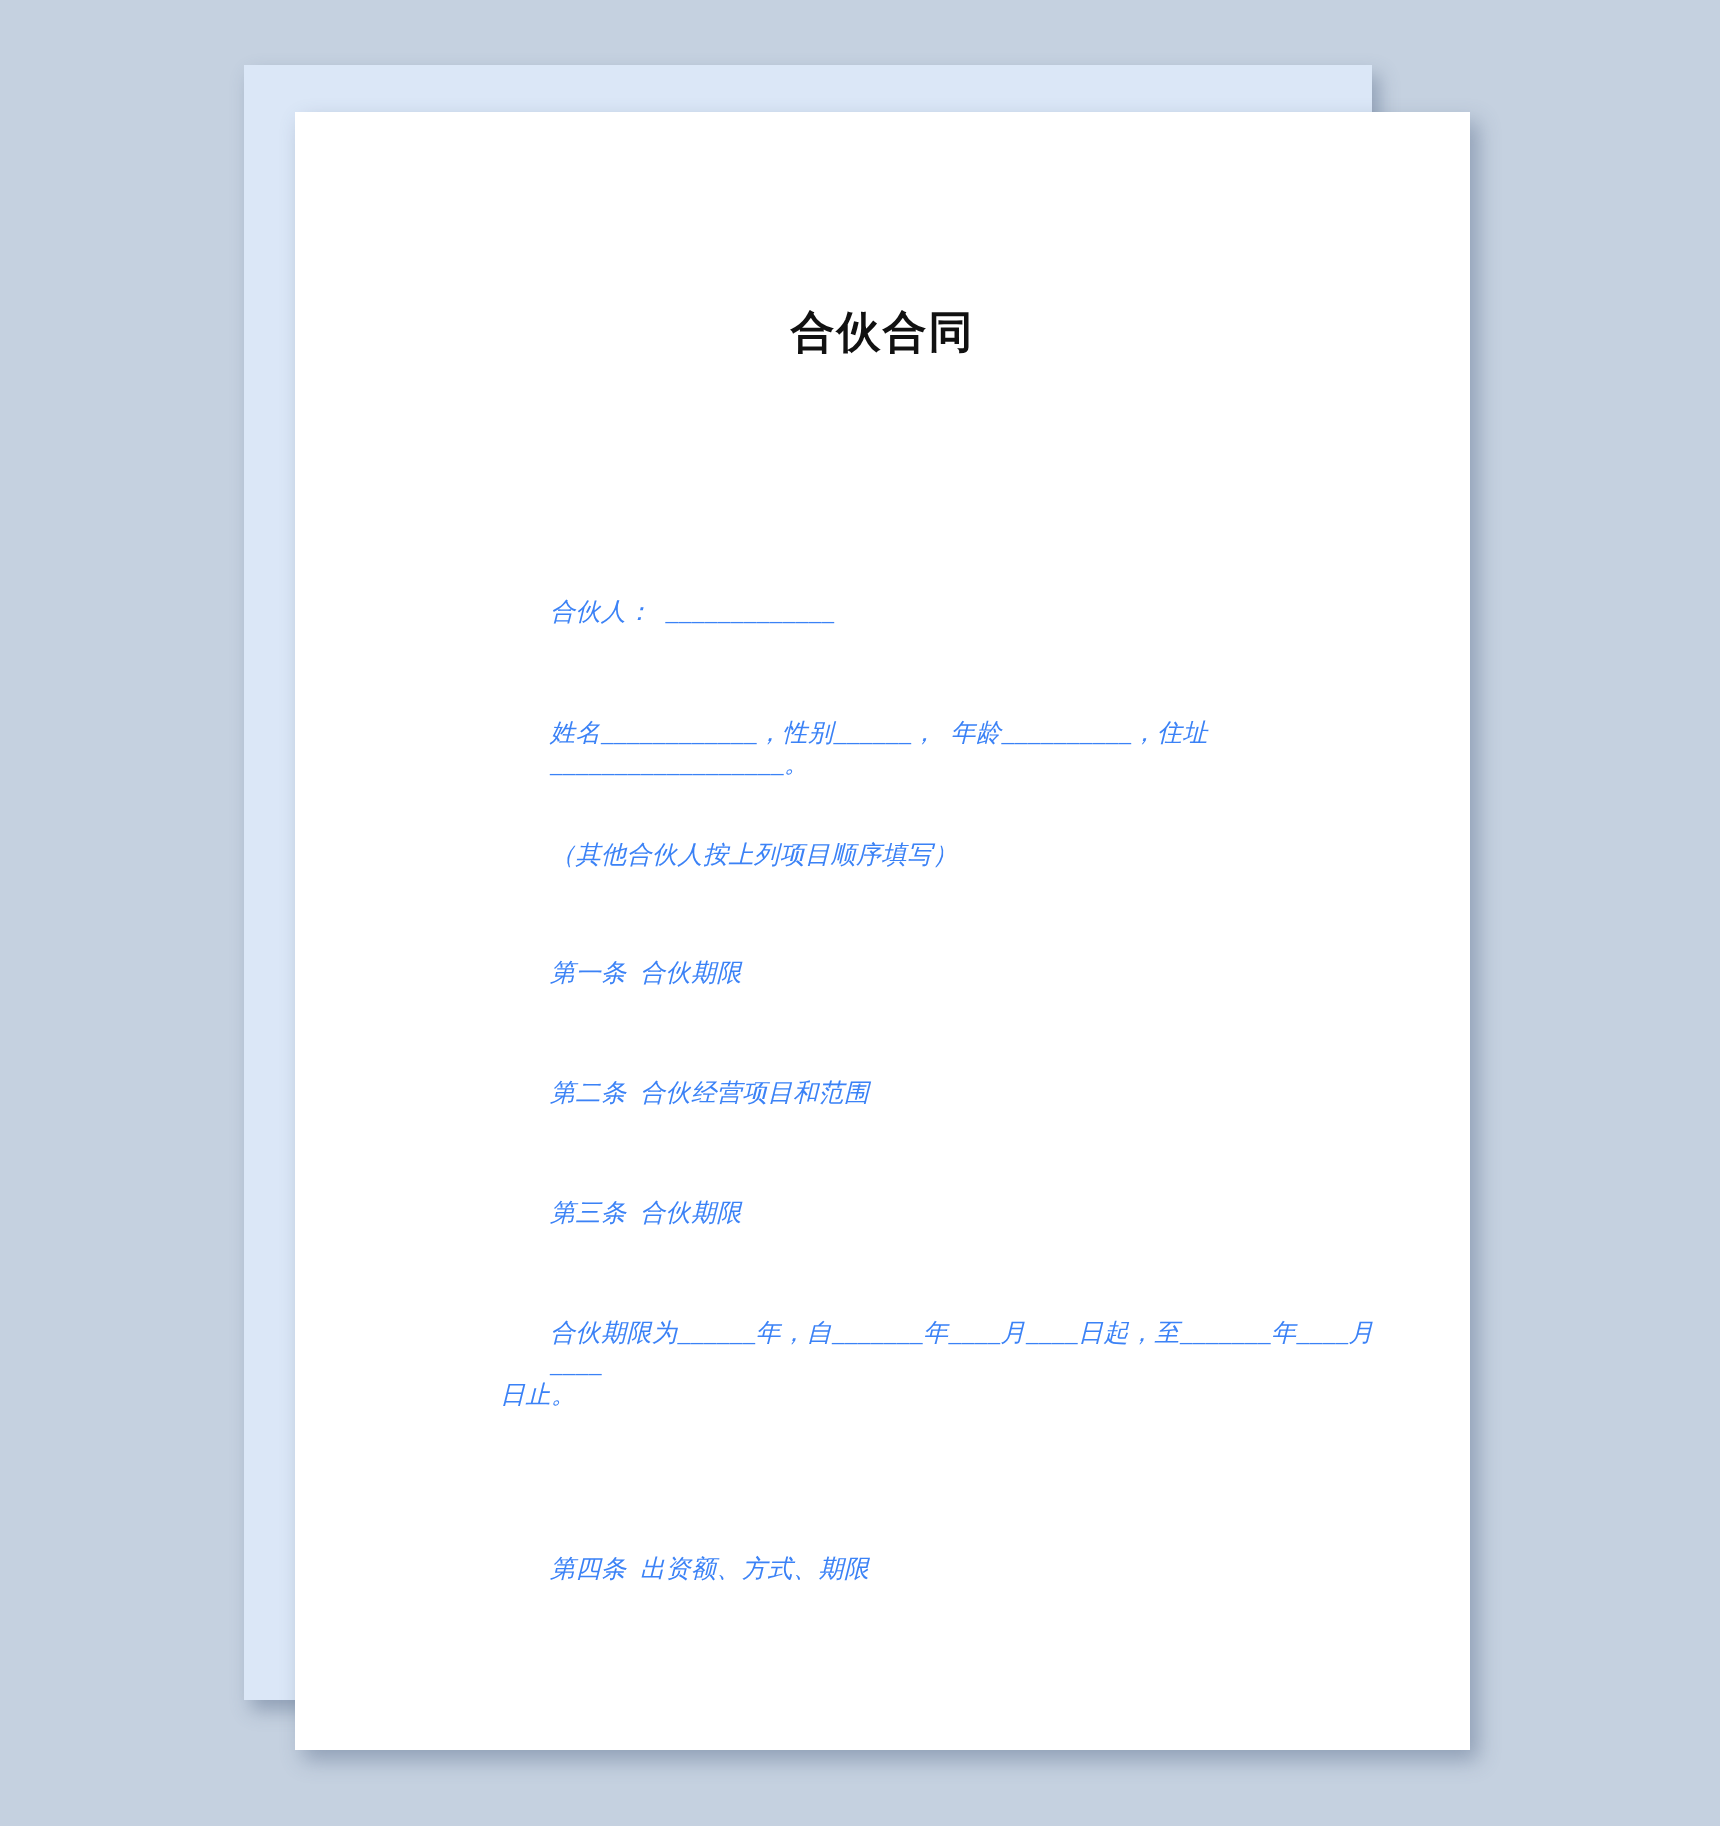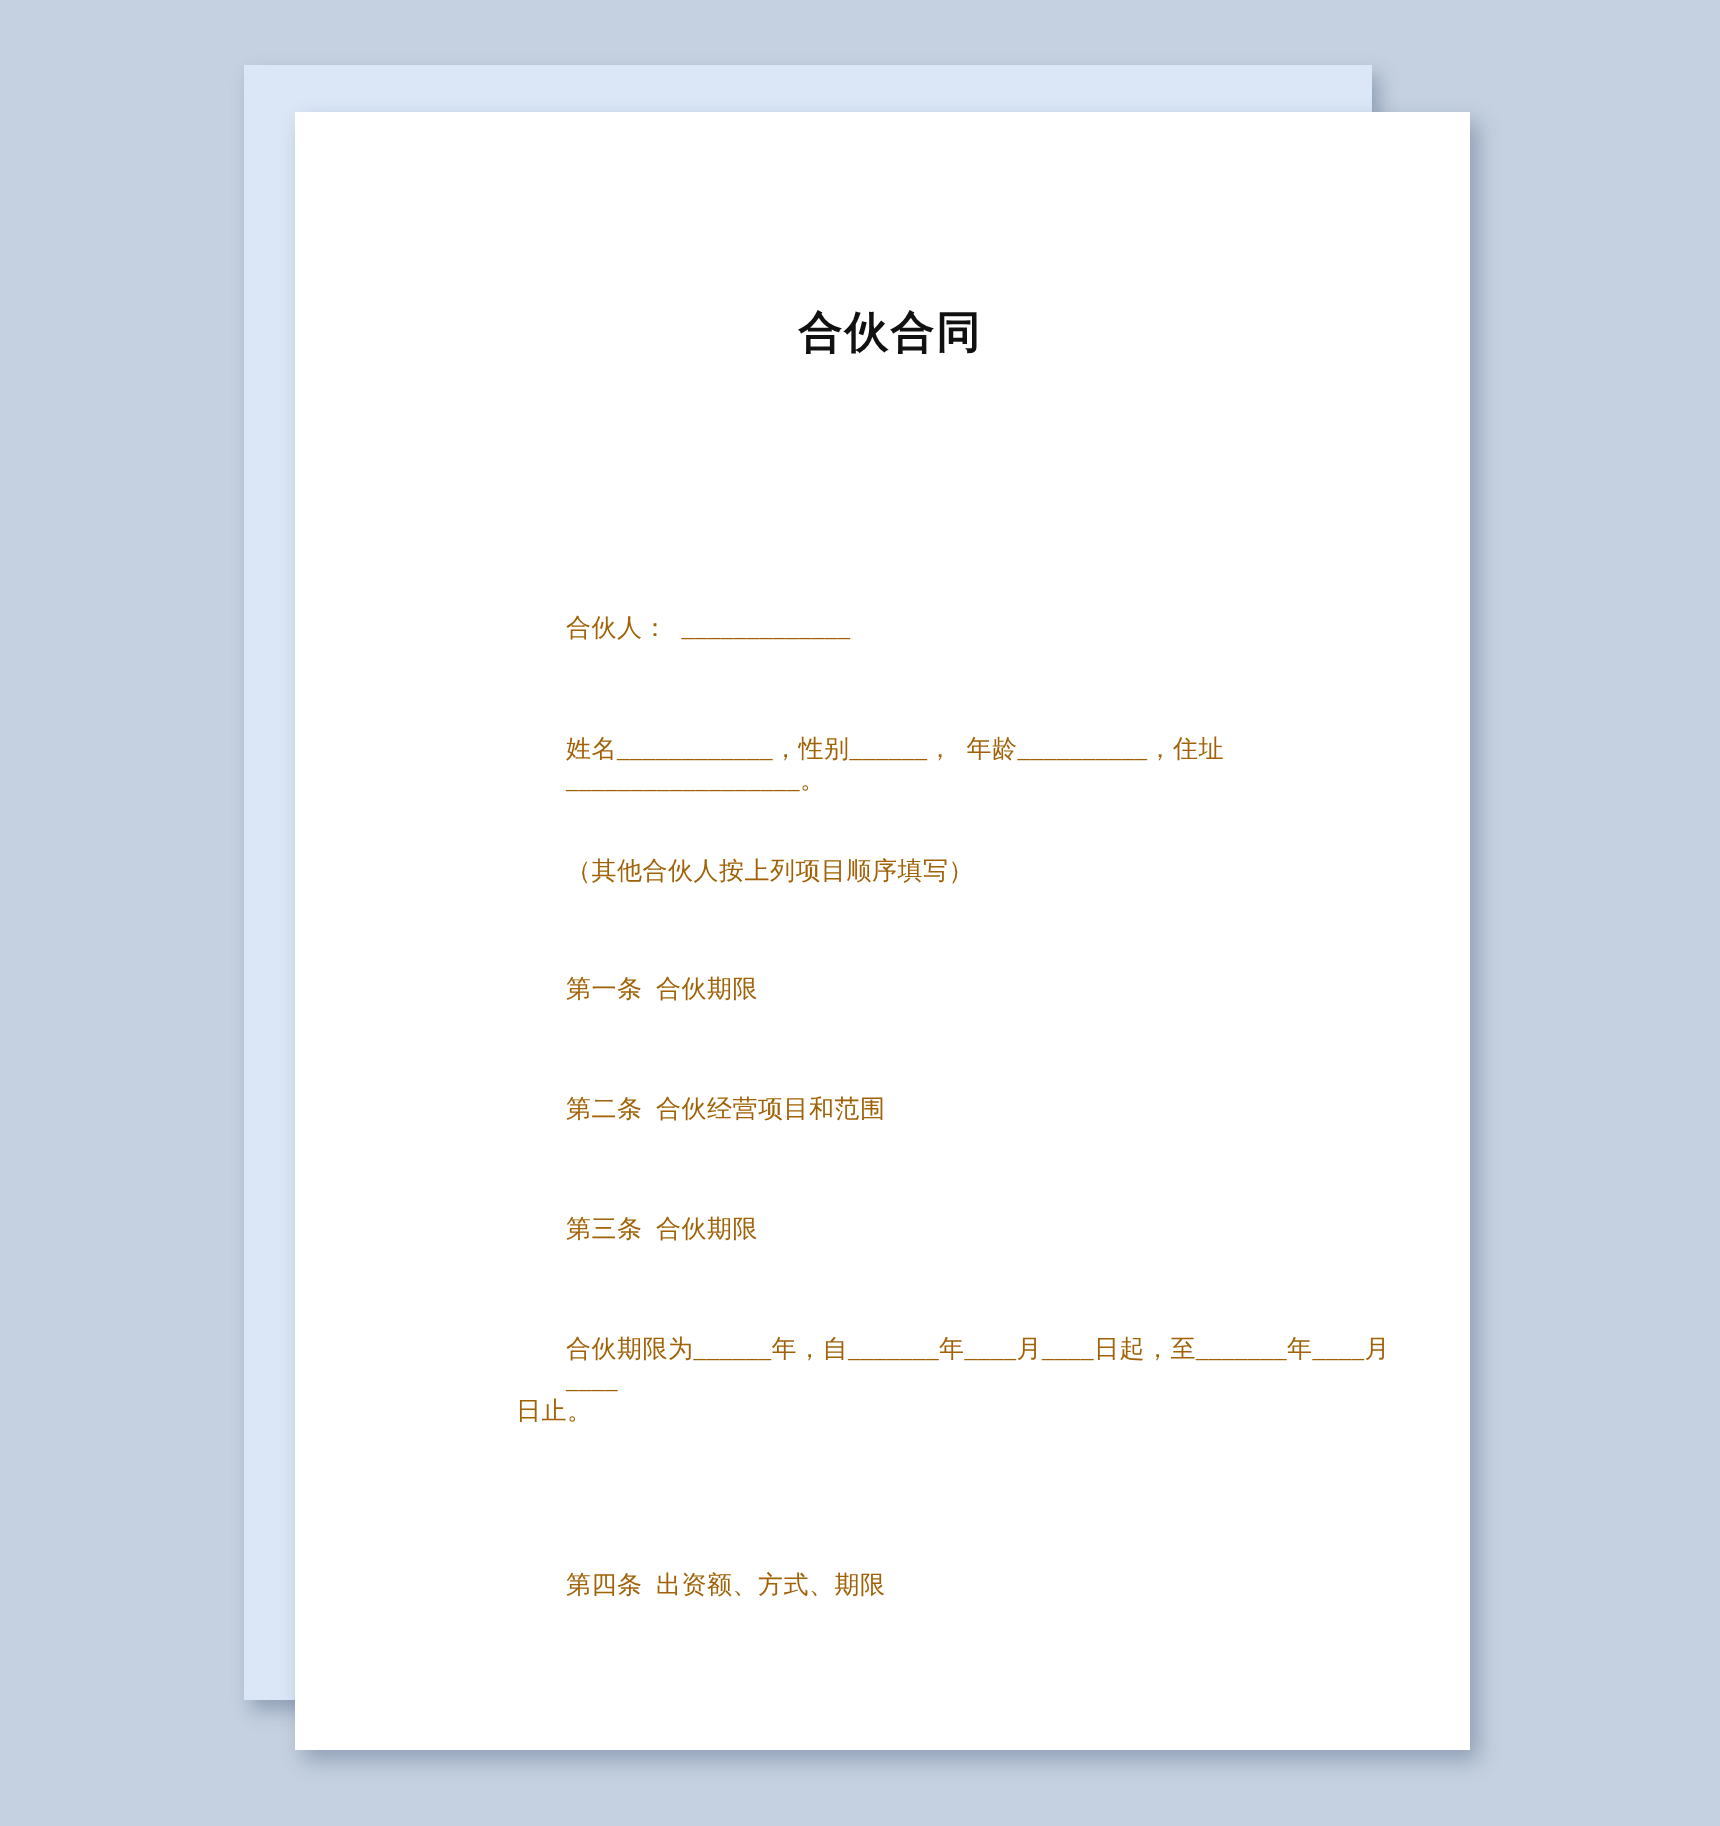--- a/index.html
+++ b/index.html
@@ -38,32 +38,32 @@
     left: 0;
     width: 100%;
     margin: 0;
     text-align: center;
     font-family: "Liberation Sans", "DejaVu Sans", sans-serif;
     font-weight: 700;
     font-size: 44px;
     line-height: 1.1;
     color: #111111;
     letter-spacing: 2px;
-    padding-left: 8px;
   }
   .doc-line {
     position: absolute;
     left: 205px;
     right: 60px;
-    margin: 16px;
+    margin: 0;
     font-size: 25px;
     line-height: 1.25;
-    color: #a16207;
+    color: #3b82f6;
     white-space: pre-wrap;
     letter-spacing: 0.5px;
+    font-style: italic;
   }
   .doc-line.indent {
     padding-left: 50px; 
   }
 </style>
 </head>
 <body>
 
 <div class="canvas">
 

